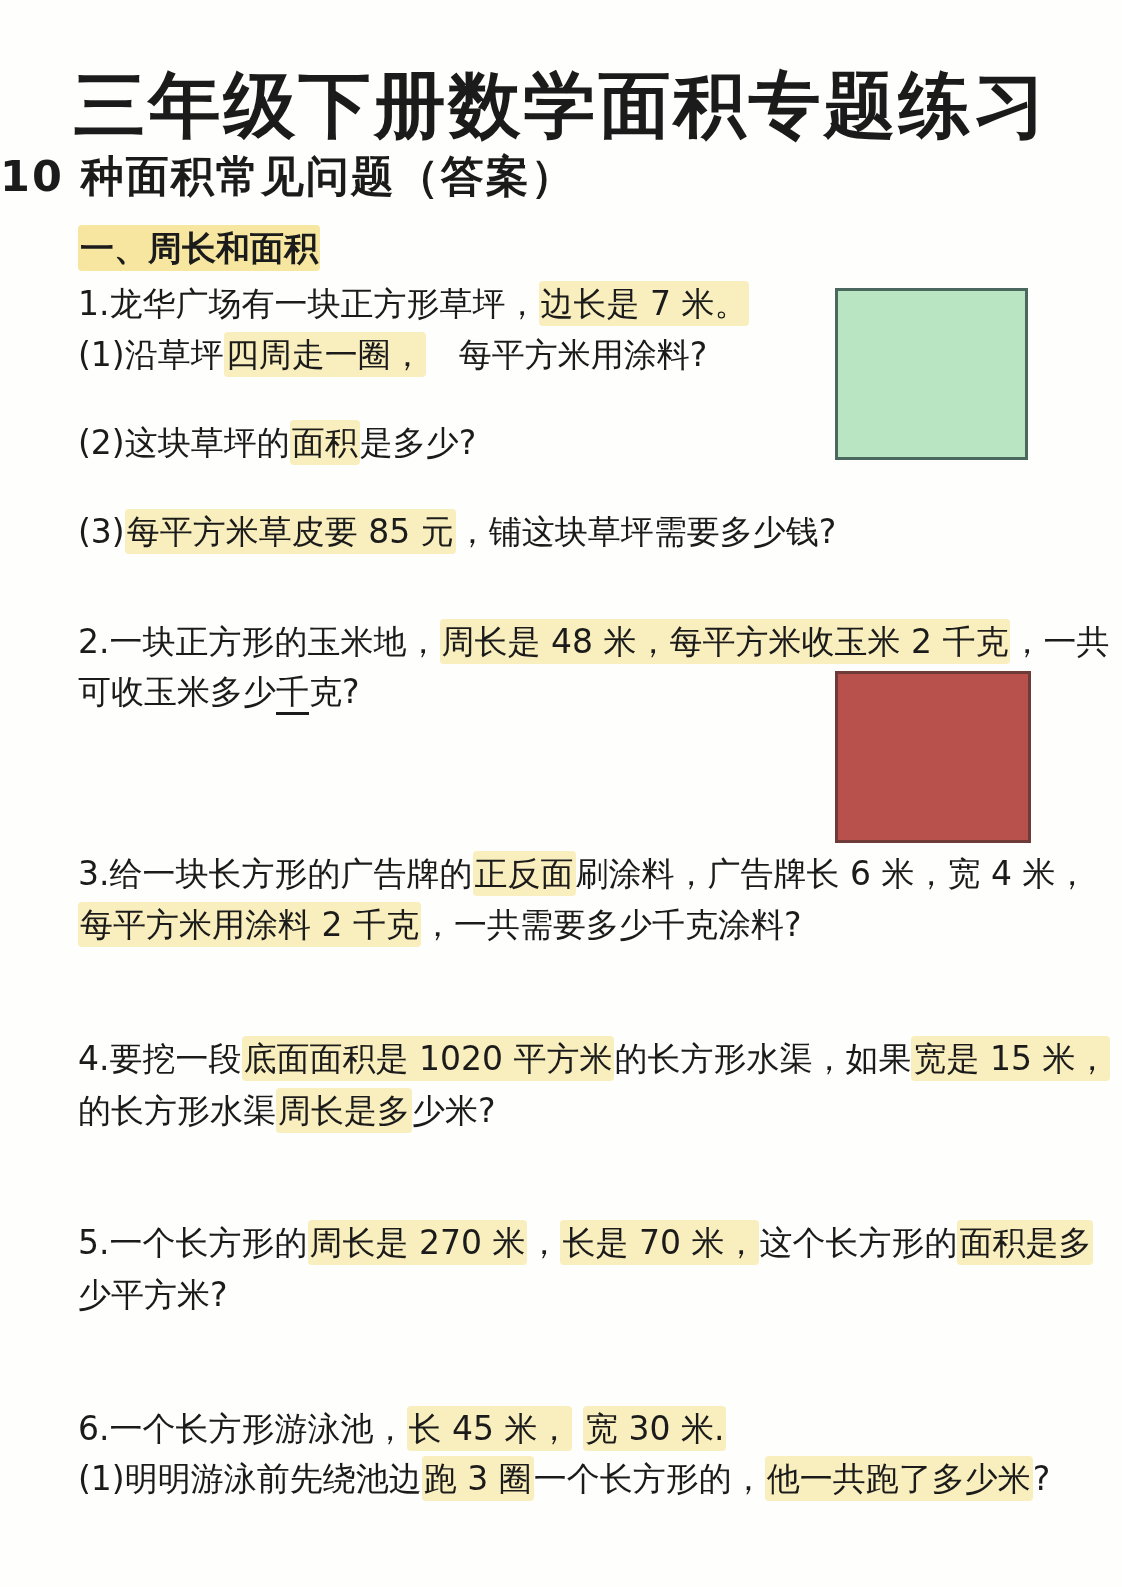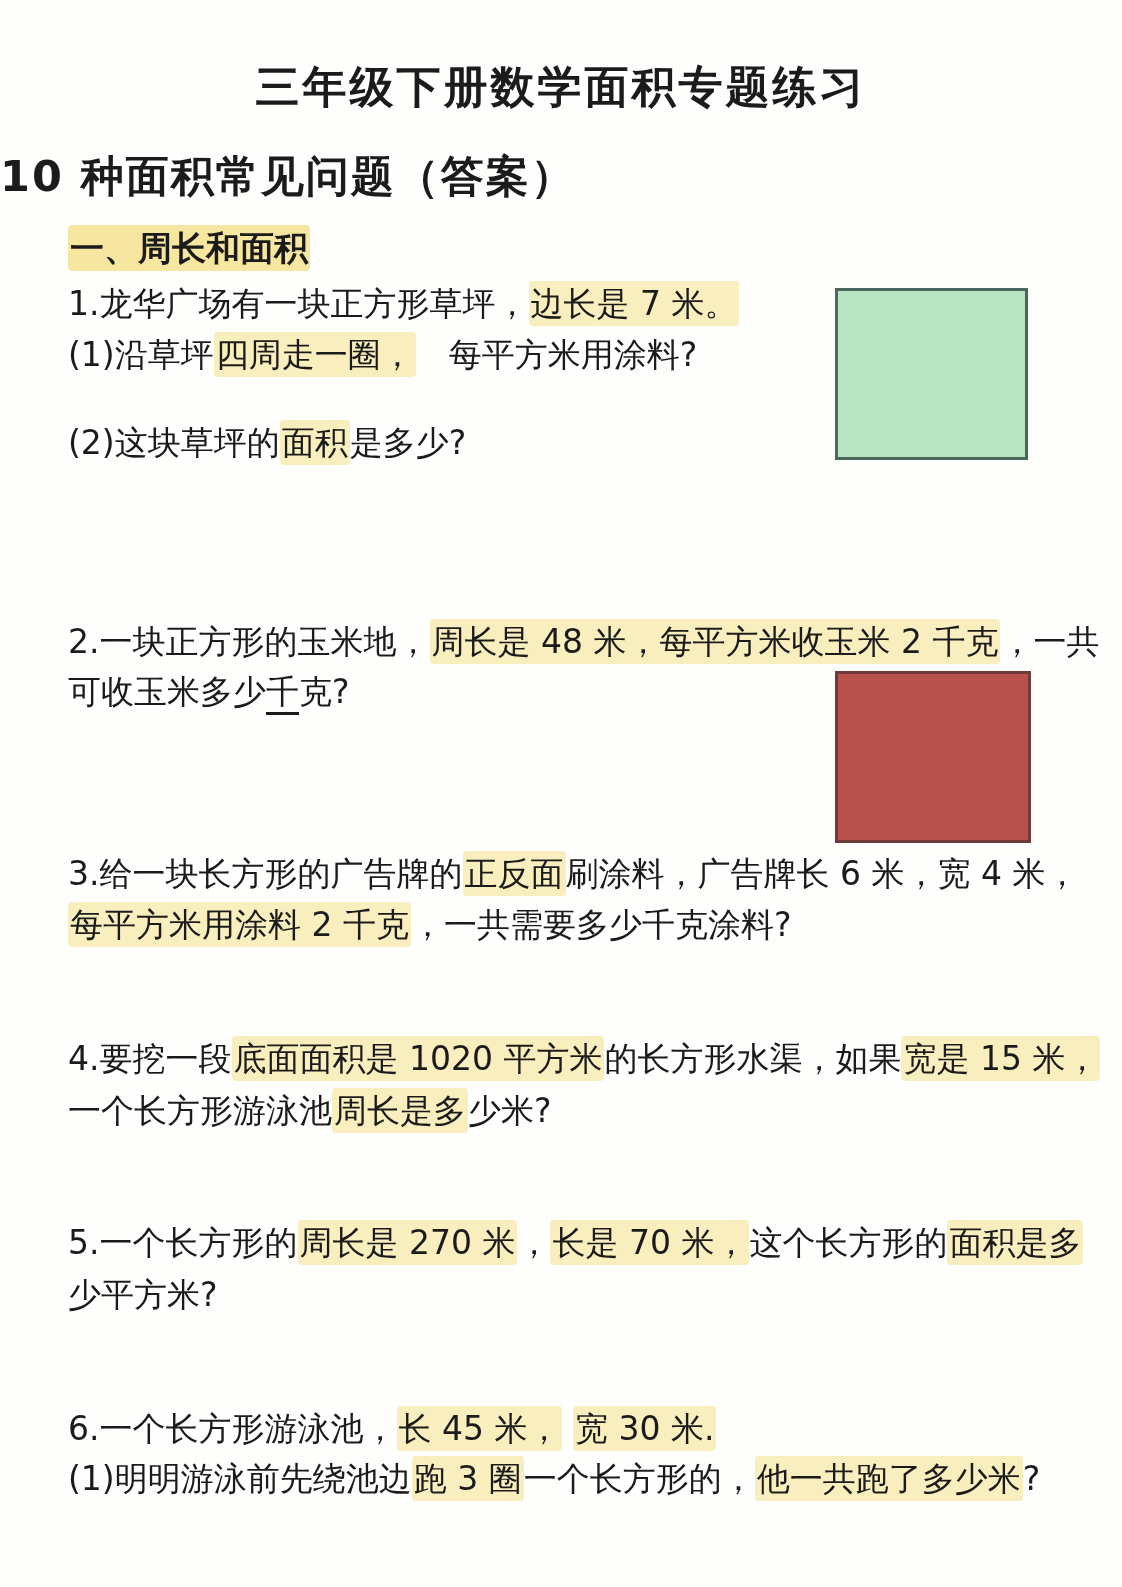--- a/index.html
+++ b/index.html
@@ -7,30 +7,30 @@
     position:relative;
     width:1122px; height:1587px;
     margin:0 auto;
     background: var(--page_bg, #fefefc);
     font-family:"DejaVu Sans", sans-serif;
     color: var(--text, #1b1b1b);
     overflow:hidden;
   }
   .title {
     position:absolute; top:58px; left:0; width:1122px;
-    text-align:center; font-size:44px; font-weight:bold;
+    text-align:center; font-size:72px; font-weight:bold;
     letter-spacing:3px; white-space:nowrap;
   }
   .subtitle {
     position:absolute; top:148px; left:0; width:1020px;
     text-align:left; font-size:43px; font-weight:bold;
     letter-spacing:2px; white-space:nowrap;
   }
   .line {
-    position:absolute; left:68px;
+    position:absolute; left:78px;
     font-size:33px; line-height:44px; white-space:nowrap;
   }
   .line.section { font-weight:bold; font-size:34px; }
   .hl {
     background: var(--highlight, #f8ecb4);
     padding:3px 2px;
     border-radius:4px;
   }
   .section .hl { background: var(--section_highlight, #f6e8a6); }
   .ul { border-bottom:3px solid var(--text,#1b1b1b); padding-bottom:1px; }
@@ -53,33 +53,34 @@
 
   <div class="title">三年级下册数学面积专题练习</div>
 
   <div class="subtitle">10 种面积常见问题（答案）</div>
 
   <div class="line section" style="top:226px"><span class="hl">一、周长和面积</span></div>
 
   <div class="line" style="top:282px"><span>1.龙华广场有一块正方形草坪，</span><span class="hl">边长是 7 米。</span></div>
   <div class="line" style="top:333px"><span>(1)沿草坪</span><span class="hl">四周走一圈，</span><span>　每平方米用涂料?</span></div>
   <div class="line" style="top:421px"><span>(2)这块草坪的</span><span class="hl">面积</span><span>是多少?</span></div>
+  <div class="line" style="top:510px"><span>(3)</span><span class="hl">每平方米草皮要 85 元</span><span>，铺这块草坪需要多少钱?</span></div>
 
   <div class="square green"></div>
 
   <div class="line" style="top:620px"><span>2.一块正方形的玉米地，</span><span class="hl">周长是 48 米，每平方米收玉米 2 千克</span><span>，一共</span></div>
   <div class="line" style="top:670px"><span>可收玉米多少</span><span class="ul">千</span><span>克?</span></div>
 
   <div class="square red"></div>
 
   <div class="line" style="top:852px"><span>3.给一块长方形的广告牌的</span><span class="hl">正反面</span><span>刷涂料，广告牌长 6 米，宽 4 米，</span></div>
   <div class="line" style="top:903px"><span class="hl">每平方米用涂料 2 千克</span><span>，一共需要多少千克涂料?</span></div>
 
   <div class="line" style="top:1037px"><span>4.要挖一段</span><span class="hl">底面面积是 1020 平方米</span><span>的长方形水渠，如果</span><span class="hl">宽是 15 米，</span></div>
-  <div class="line" style="top:1089px"><span>一个长方形游泳池</span><span class="hl">周长是多</span><span>少米?</span></div>
+  <div class="line" style="top:1089px"><span>的长方形水渠</span><span class="hl">周长是多</span><span>少米?</span></div>
 
   <div class="line" style="top:1221px"><span>5.一个长方形的</span><span class="hl">周长是 270 米</span><span>，</span><span class="hl">长是 70 米，</span><span>这个长方形的</span><span class="hl">面积是多</span></div>
   <div class="line" style="top:1273px"><span>少平方米?</span></div>
 
   <div class="line" style="top:1407px"><span>6.一个长方形游泳池，</span><span class="hl">长 45 米，</span><span> </span><span class="hl">宽 30 米.</span></div>
   <div class="line" style="top:1457px"><span>(1)明明游泳前先绕池边</span><span class="hl">跑 3 圈</span><span>一个长方形的，</span><span class="hl">他一共跑了多少米</span><span>?</span></div>
 
 </div>
 
 </body></html>

